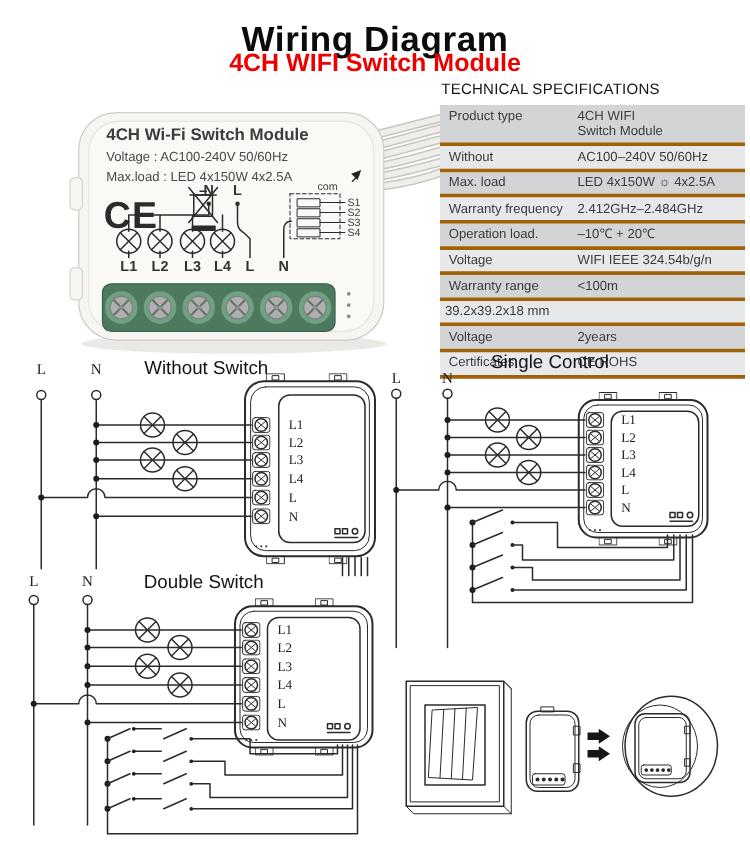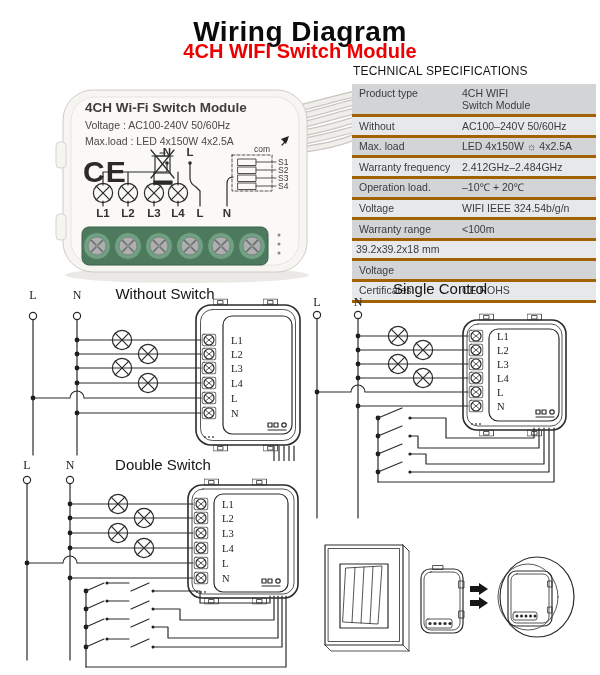--- a/index.html
+++ b/index.html
@@ -197,20 +197,21 @@
         </div>
       <div class="spec-row">
           <div class="spec-label">Warranty range</div>
           <div class="spec-value">&lt;100m</div>
         </div>
       <div class="spec-row">
           <div class="spec-value">39.2x39.2x18 mm</div>
         </div>
       <div class="spec-row">
           <div class="spec-label">Voltage</div>
+          <div class="spec-value">2years</div>
         </div>
       <div class="spec-row">
           <div class="spec-label">Certificates</div>
           <div class="spec-value">CE ROHS</div>
         </div>
     </div>
   </div>
 
   <svg style="left:0;top:283px" width="310" height="178" viewBox="0 0 310 178">
     <text x="165" y="16" class="dtitle" text-anchor="middle">Without Switch</text>

